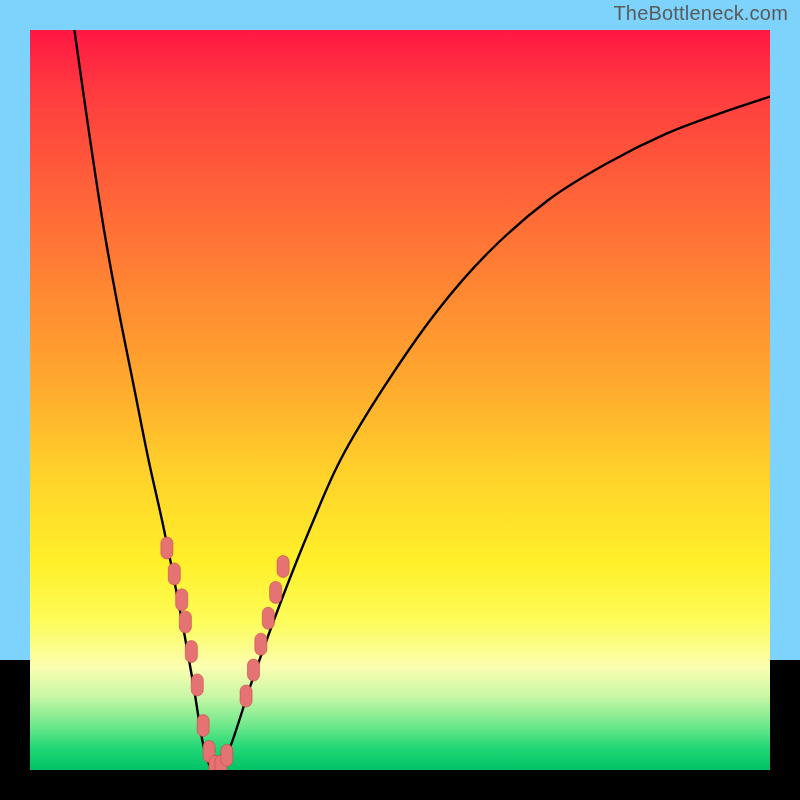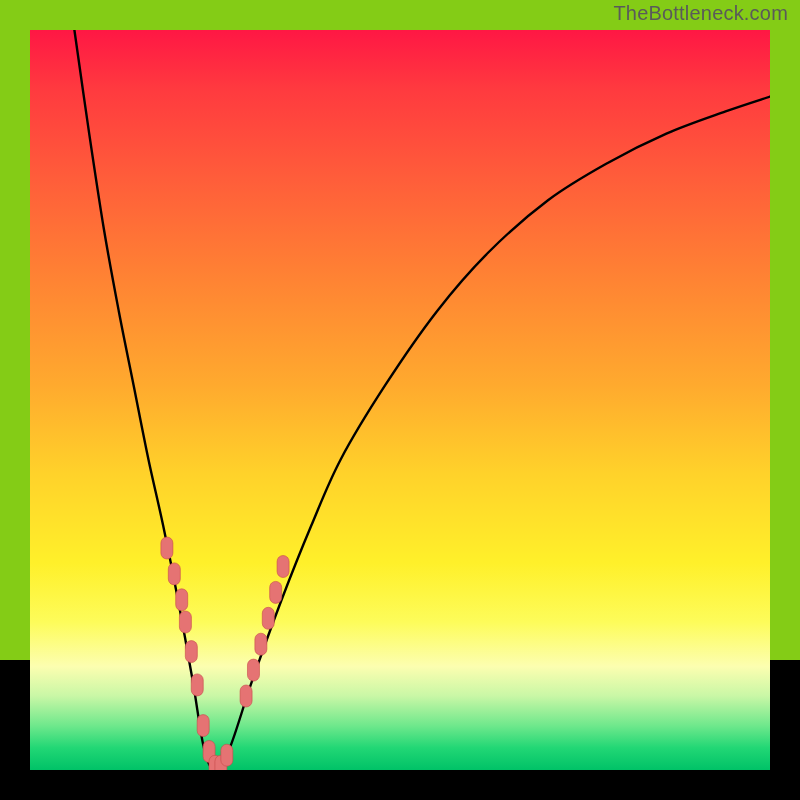--- a/index.html
+++ b/index.html
@@ -8,21 +8,21 @@
     width: 800px;
     height: 800px;
     overflow: hidden;
     background: #000;
     font-family: Arial, Helvetica, sans-serif;
   }
   .frame {
     position: relative;
     width: 800px;
     height: 660px;
-    background: #84cc16;
+    background: #7dd3fc;
   }
   .plot {
     position: absolute;
     left: 30px;
     top: 30px;
     width: 740px;
     height: 740px;
     
     background: linear-gradient(
       to bottom,

